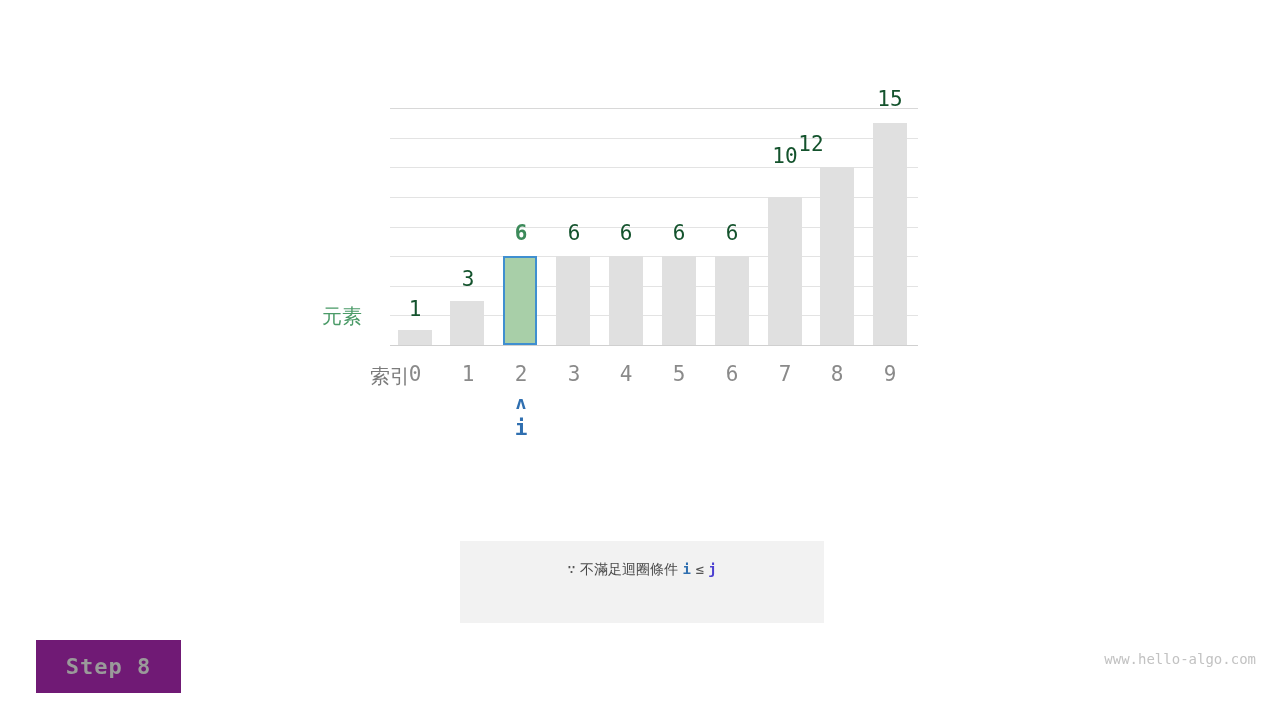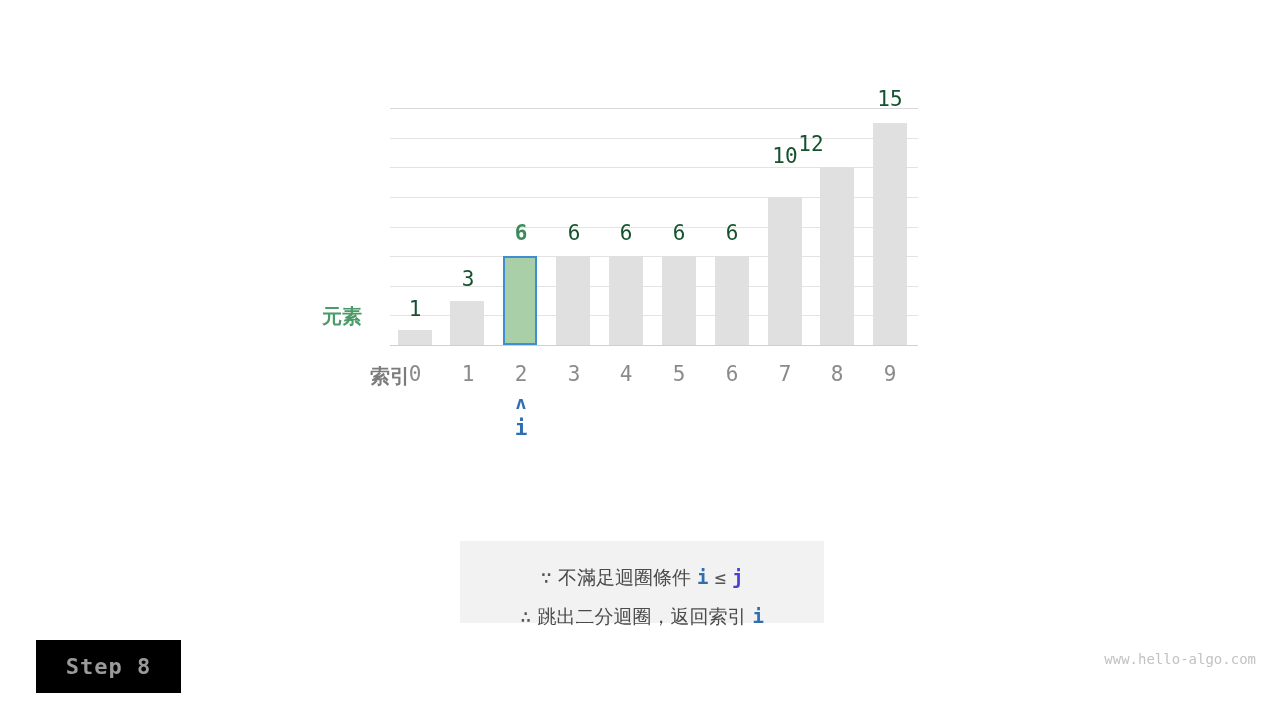--- a/index.html
+++ b/index.html
@@ -74,21 +74,21 @@
     text-align: center;
     font-size: 21px;
     color: #8a8a8a;
     font-family: "DejaVu Sans Mono", "Liberation Mono", monospace;
     top: 362px;
   }
 
   .row-title {
     position: absolute;
     font-size: 20px;
-    font-weight: bold;
+    font-weight: normal;
     font-family: "DejaVu Sans", "Liberation Sans", sans-serif;
   }
   #row-title-element {
     left: 322px;
     top: 303px;
     color: #4b9b68;
   }
   #row-title-index {
     left: 322px;
     top: 363px;
@@ -122,27 +122,26 @@
     position: absolute;
     left: 460px;
     top: 541px;
     width: 364px;
     height: 82px;
     background: #f2f2f2;
     box-sizing: border-box;
     padding: 13px 0 0 0;
   }
   .note-line {
-    font-size: 19px;
+    font-size: 14px;
     color: #4a4a4a;
     text-align: center;
     line-height: 31px;
     white-space: nowrap;
     font-family: "DejaVu Sans", "Liberation Sans", sans-serif;
-    margin-top: 8px;
   }
   .mono-i {
     font-family: "DejaVu Sans Mono", "Liberation Mono", monospace;
     color: #2f6fb0;
     font-weight: bold;
   }
   .mono-j {
     font-family: "DejaVu Sans Mono", "Liberation Mono", monospace;
     color: #4b3fd0;
     font-weight: bold;
@@ -152,21 +151,21 @@
     font-family: "DejaVu Sans Mono", "Liberation Mono", monospace;
   }
 
   
   #step-badge {
     position: absolute;
     left: 36px;
     top: 640px;
     width: 145px;
     height: 53px;
-    background: #000000;
+    background: #701a75;
     display: flex;
     align-items: center;
     justify-content: center;
     font-family: "DejaVu Sans Mono", "Liberation Mono", monospace;
     font-size: 22px;
     font-weight: bold;
     color: #9a9a9a;
     letter-spacing: 1px;
   }
 
@@ -237,22 +236,17 @@
 </div>
 
 <div id="note">
   <div class="note-line">
     <span class="op">∵</span>
     <span>不滿足迴圈條件</span>
     <span class="mono-i">i</span>
     <span class="op">≤</span>
     <span class="mono-j">j</span>
   </div>
-  <div class="note-line">
-    <span class="op">∴</span>
-    <span>跳出二分迴圈，返回索引</span>
-    <span class="mono-i">i</span>
-  </div>
 </div>
 
 <div id="step-badge">Step 8</div>
 
 <div id="watermark">www.hello-algo.com</div>
 
 </body></html>

